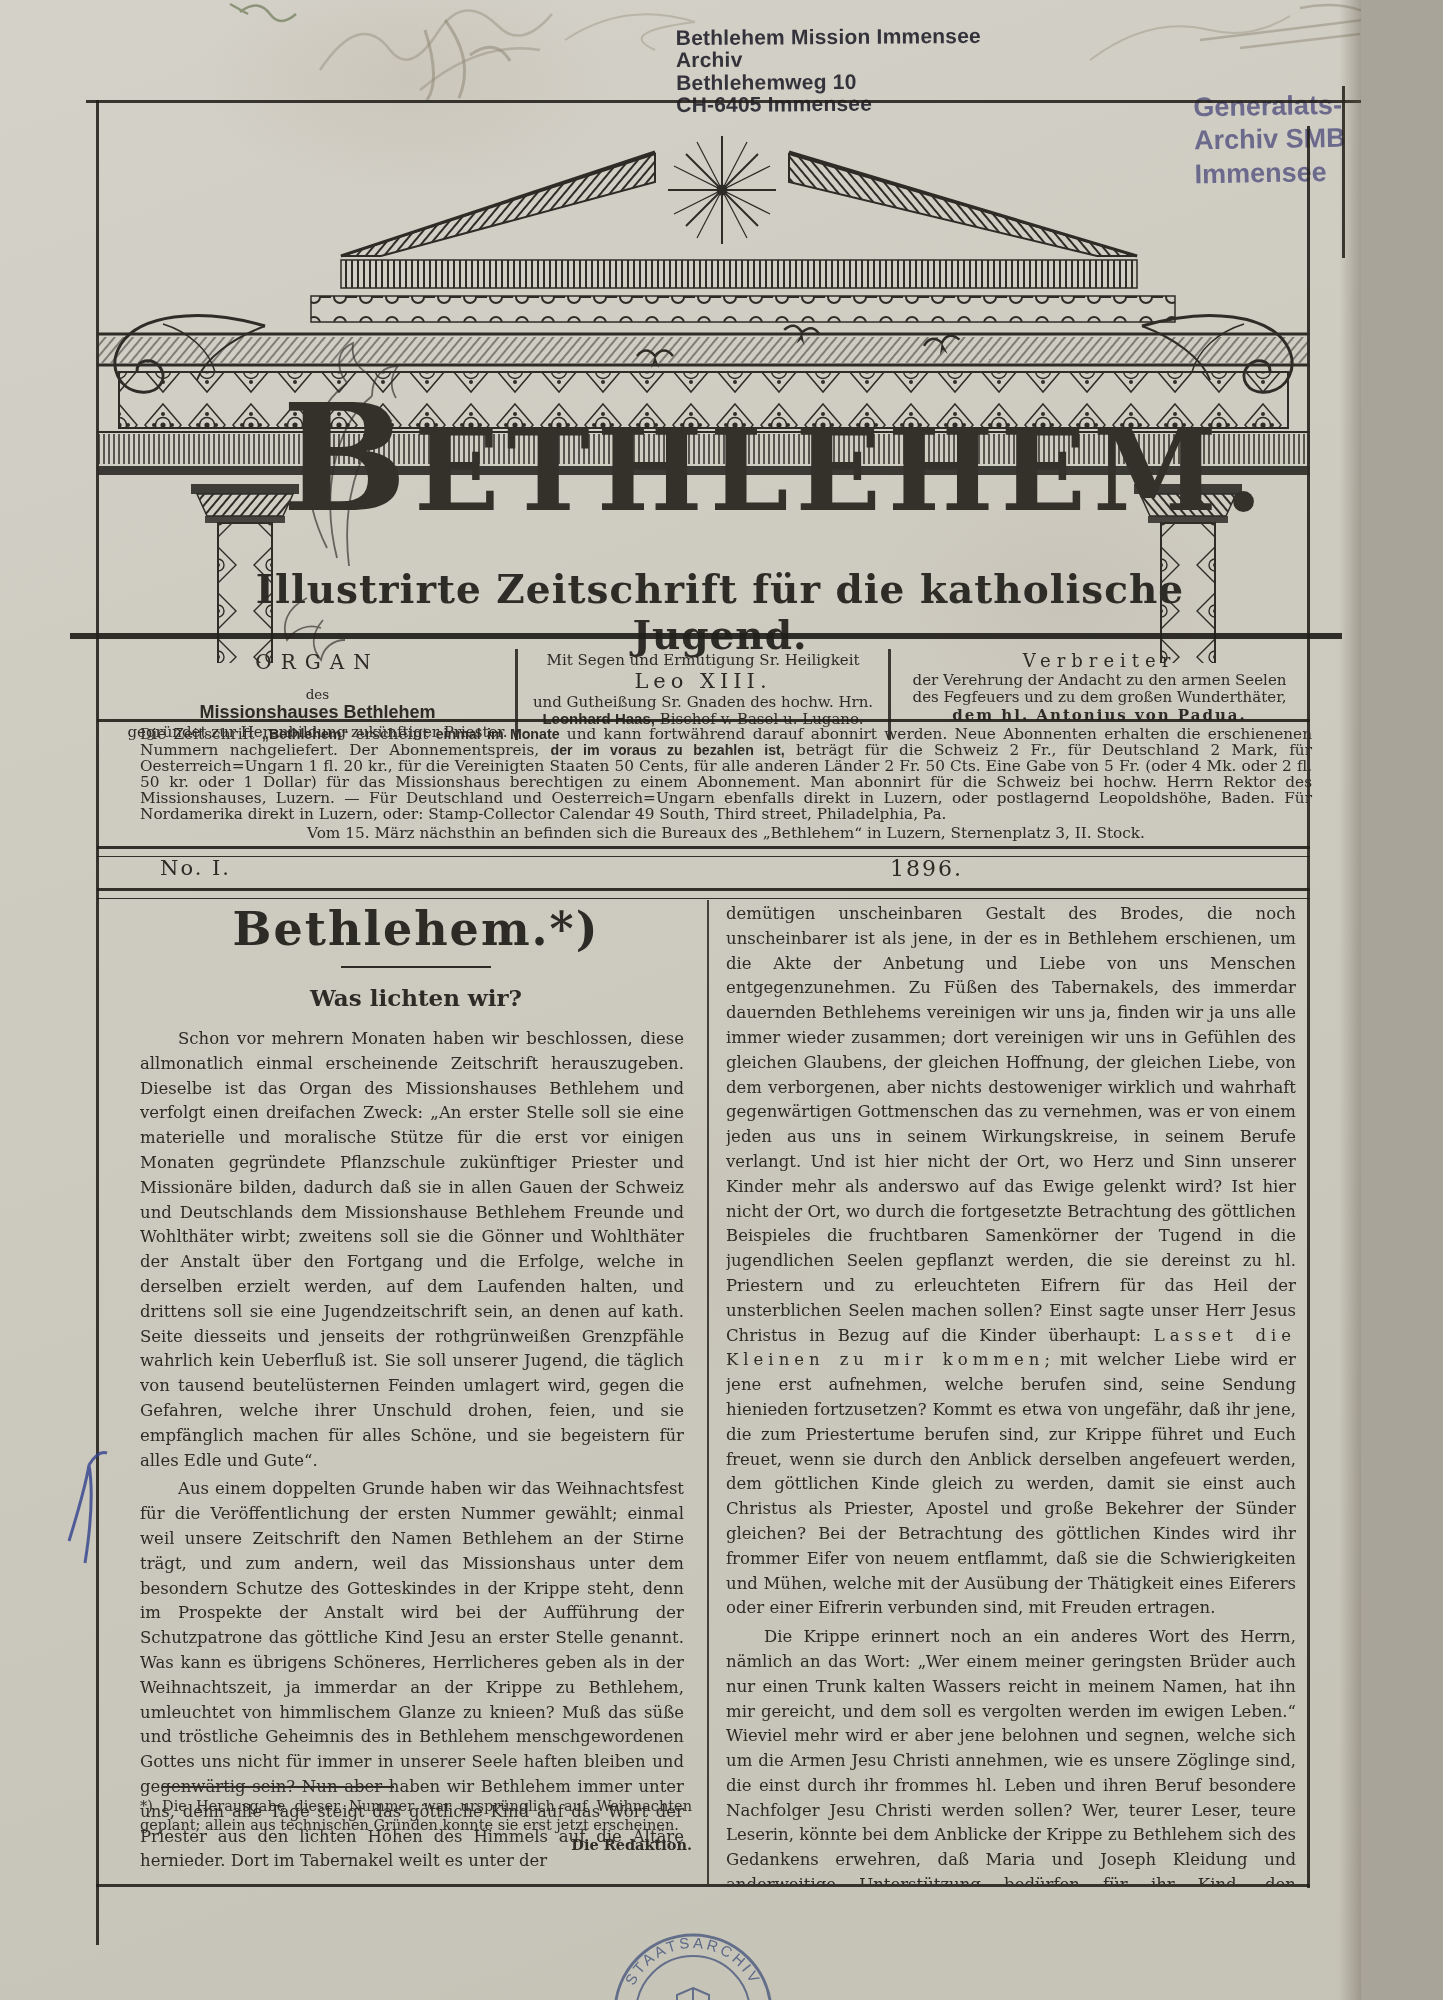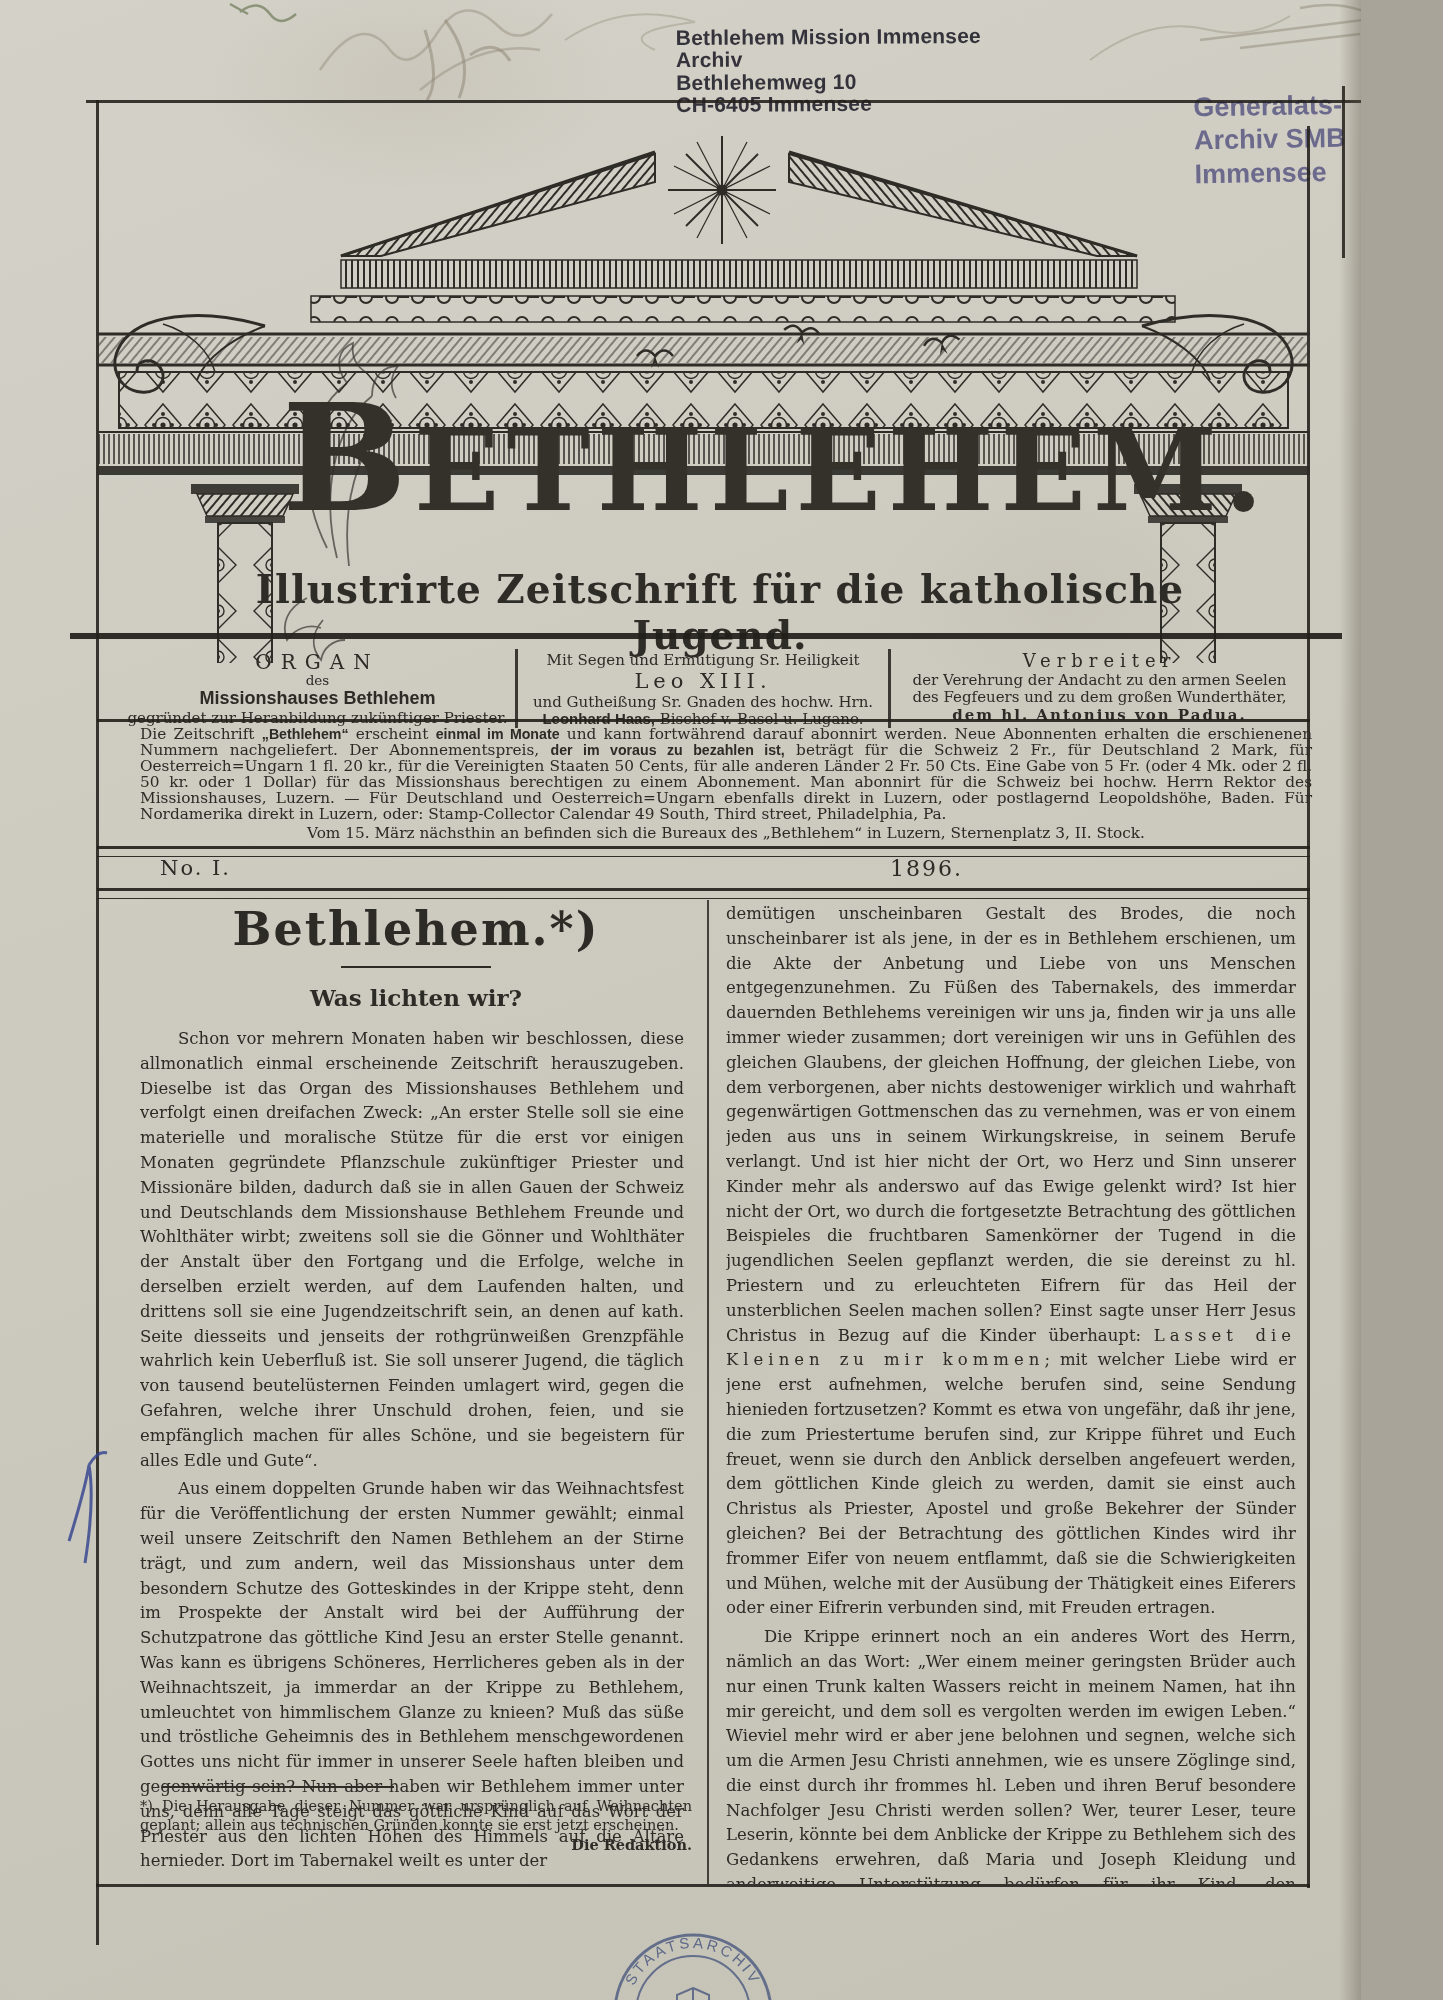--- a/index.html
+++ b/index.html
@@ -31,21 +31,21 @@
   .m-title::first-letter{font-size:148px;}
   .m-sub{position:absolute;left:200px;top:566px;width:1040px;text-align:center;
     font-weight:700;font-size:39px;letter-spacing:1px;color:#2e2c27;}
   .rule-thick{position:absolute;left:70px;top:633px;width:1272px;height:6px;background:#221f1a;opacity:.92;}
   
   .info-row{position:absolute;left:120px;top:649px;width:1190px;display:flex;align-items:stretch;}
   .info-col{text-align:center;font-size:15px;line-height:1.1;padding-top:2px;}
   .ic1{width:395px;} .ic2{width:370px;} .ic3{width:417px;}
   .vsep{width:3px;background:#221f1a;opacity:.85;margin:0 0;}
   .spaced-caps{font-size:20px;letter-spacing:9px;}
-  .tiny{font-size:13.5px;margin-top:0;}
+  .tiny{font-size:13.5px;margin-top:14px;}
   .bold-sans{font-family:"Liberation Sans",sans-serif;font-weight:700;}
   .ic1 .bold-sans{font-size:18px;margin-top:1px;}
   .ic-line{margin-top:1px;}
   .leo{font-size:21px;letter-spacing:5px;margin-top:1px;}
   .verb{font-size:18px;letter-spacing:6px;}
   .padua{letter-spacing:2px;font-weight:bold;}
   .rule-thin{position:absolute;left:97px;top:719px;width:1213px;height:3px;background:#221f1a;opacity:.9;}
   
   .subscription{position:absolute;left:140px;top:726px;width:1172px;font-size:15.3px;
     line-height:16.1px;text-align:justify;color:#2d2b26;}

